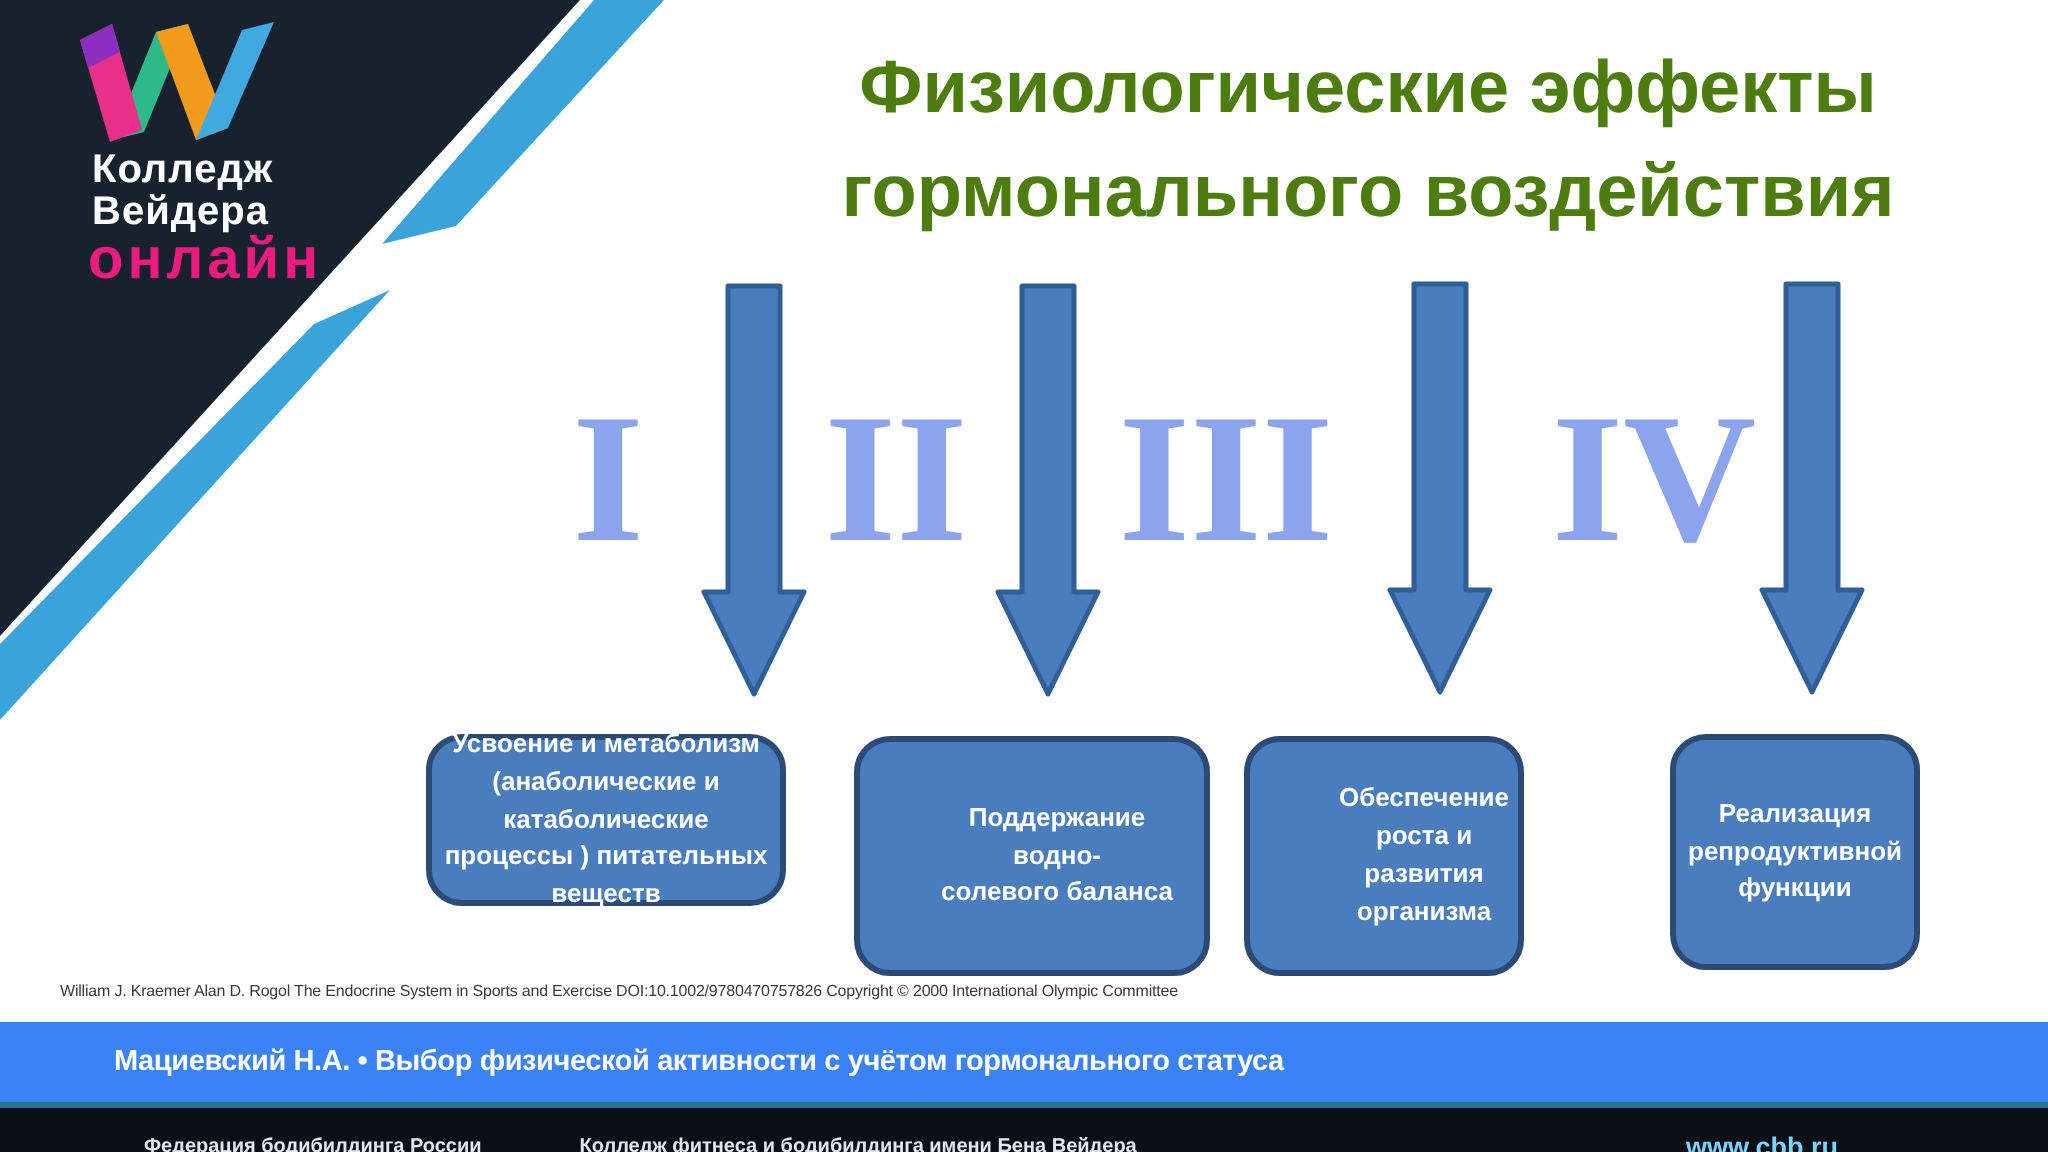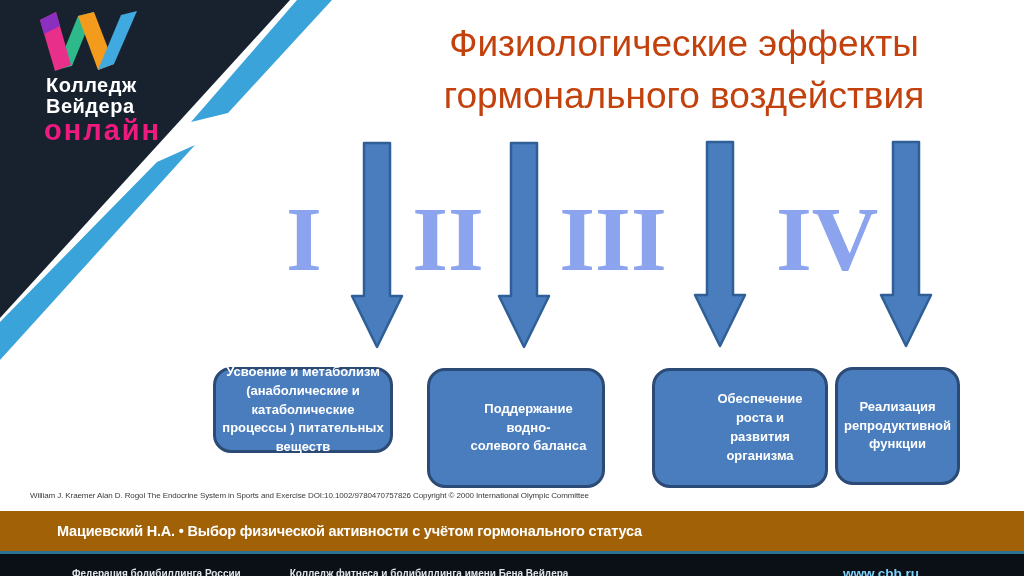--- a/index.html
+++ b/index.html
@@ -33,21 +33,21 @@
   }
   .logo-college{top:74px;}
   .logo-weider{top:95px;}
   .logo-online{
     position:absolute;left:44px;top:114px;color:#ed1a7f;font-weight:bold;
     font-size:29px;letter-spacing:2px;white-space:nowrap;
   }
   
   .title{
     position:absolute;left:352px;top:18px;width:664px;margin:0;
-    text-align:center;color:#c2410c;font-size:37px;font-weight:normal;
+    text-align:center;color:#4d7c0f;font-size:37px;font-weight:bold;
     line-height:52px;
   }
   
   .numeral{
     position:absolute;top:192px;width:160px;height:95px;line-height:95px;
     text-align:center;color:#8ca3ee;font-family:"Liberation Serif",serif;
     font-weight:bold;font-size:92px;
   }
   
   .arrow{position:absolute;width:54px;height:209px;}
@@ -61,21 +61,21 @@
   }
   .box-text{white-space:pre-line;}
   
   .citation{
     position:absolute;left:30px;top:491px;font-size:8px;color:#3a3a3a;
     letter-spacing:-.1px;white-space:nowrap;
   }
   
   .bar-teal{
     position:absolute;left:0;top:511px;width:1024px;height:40px;
-    background:#a16207;display:flex;align-items:center;
+    background:#3b82f6;display:flex;align-items:center;
   }
   .bar-teal .lecture{
     margin-left:57px;color:#ffffff;font-size:14.5px;font-weight:bold;
     letter-spacing:-.2px;white-space:nowrap;
   }
   .bar-light{
     position:absolute;left:0;top:551px;width:1024px;height:3px;background:#2d7195;
   }
   .bar-dark{
     position:absolute;left:0;top:554px;width:1024px;height:38px;
@@ -136,21 +136,21 @@
     <div class="box-text">Усвоение и метаболизм
 (анаболические и
 катаболические
 процессы ) питательных
 веществ</div>
   </div>
   <div class="stage-box" style="left:427px;top:368px;width:178px;height:120px;padding-left:31px;">
     <div class="box-text">Поддержание водно-
 солевого баланса</div>
   </div>
-  <div class="stage-box" style="left:652px;top:368px;width:176px;height:120px;padding-left:46px;">
+  <div class="stage-box" style="left:622px;top:368px;width:140px;height:120px;padding-left:46px;">
     <div class="box-text">Обеспечение роста и
 развития организма</div>
   </div>
   <div class="stage-box" style="left:835px;top:367px;width:125px;height:118px;">
     <div class="box-text">Реализация
 репродуктивной
 функции</div>
   </div>
 
   <div class="citation">William J. Kraemer Alan D. Rogol The Endocrine System in Sports and Exercise DOI:10.1002/9780470757826 Copyright © 2000 International Olympic Committee</div>

